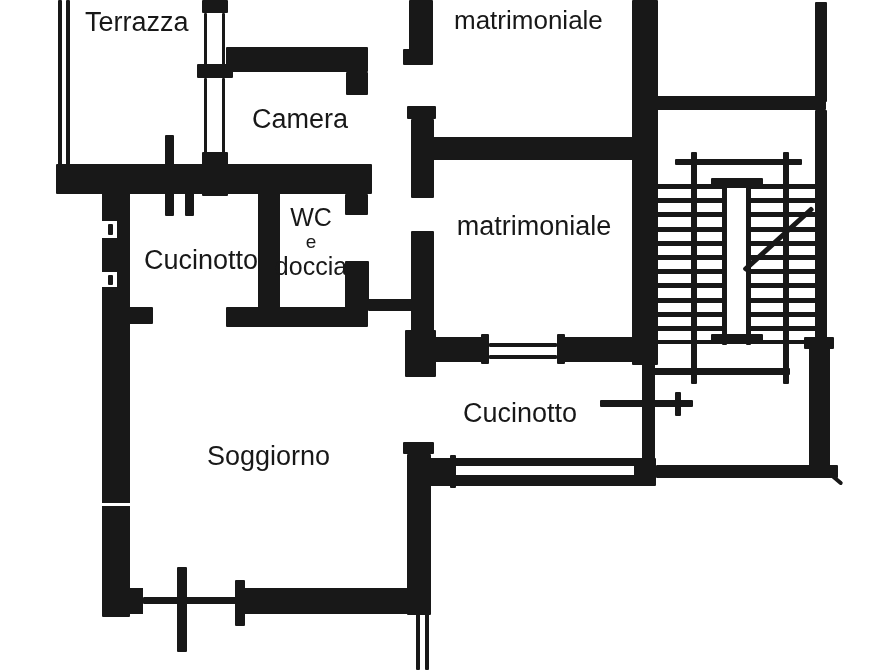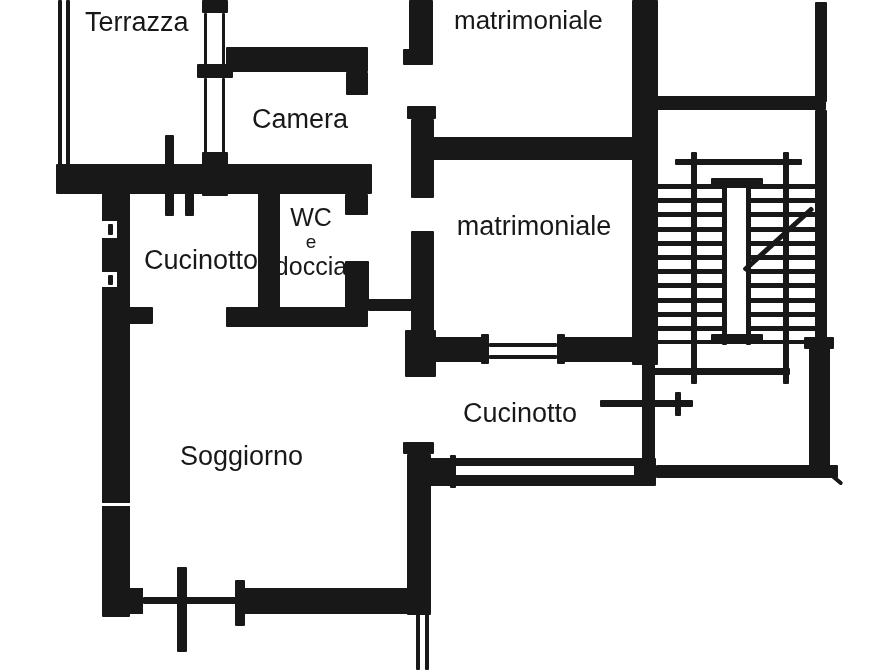--- a/index.html
+++ b/index.html
@@ -129,15 +129,15 @@
     <div style="font-size:25px;line-height:1.2;">WC</div>
     <div style="font-size:19px;line-height:1.1;">e</div>
     <div style="font-size:25px;line-height:1.1;">doccia</div>
   </div>
 
   <div class="lbl ctr" style="left:438px;top:211px;width:192px;">
     <div style="font-size:27px;line-height:1.15;">matrimoniale</div>
   </div>
 
   <div class="lbl f27" style="left:463px;top:398px;">Cucinotto</div>
-  <div class="lbl f27" style="left:180px;top:441px;">Soggiorno</div>
+  <div class="lbl f27" style="left:207px;top:441px;">Soggiorno</div>
 
 </div>
 
 </body></html>

